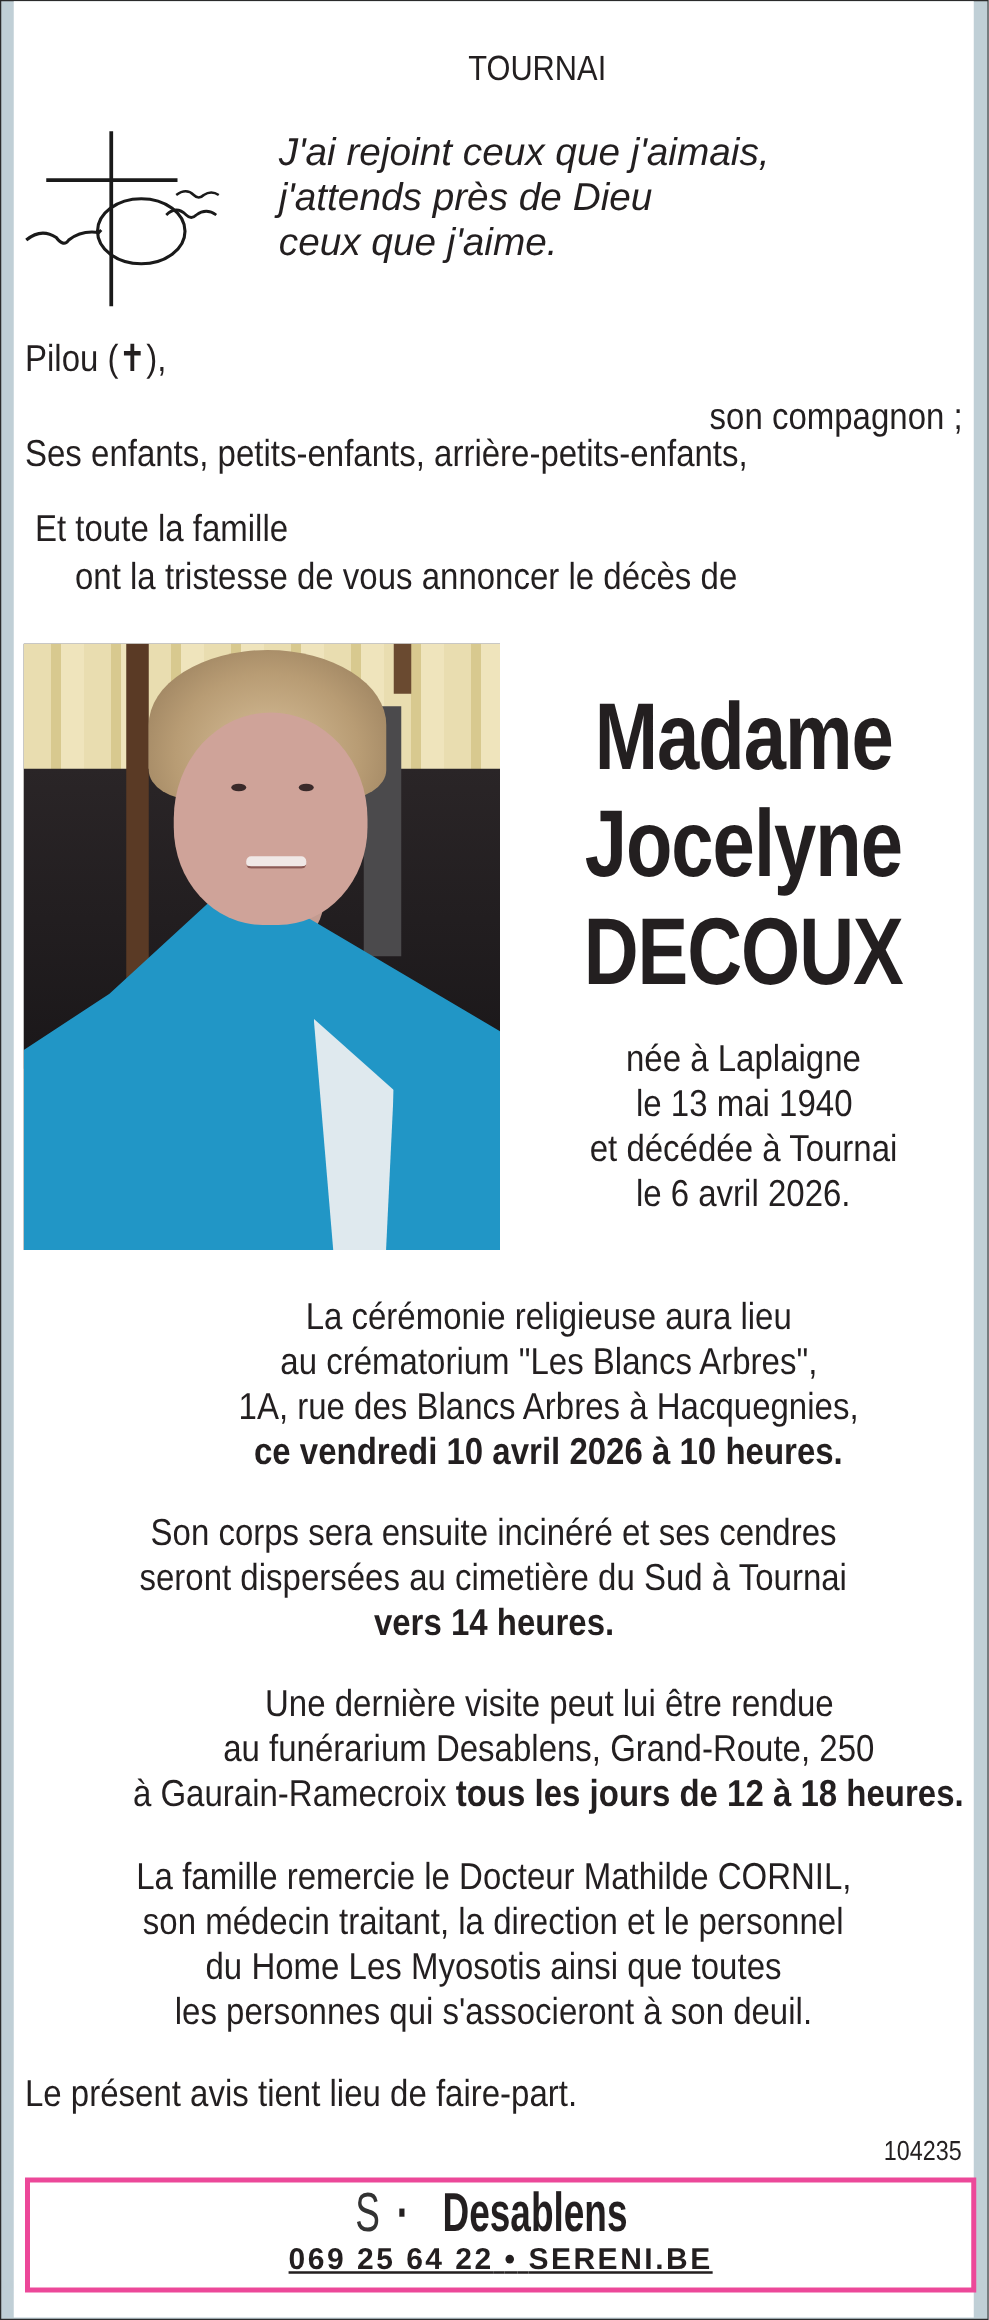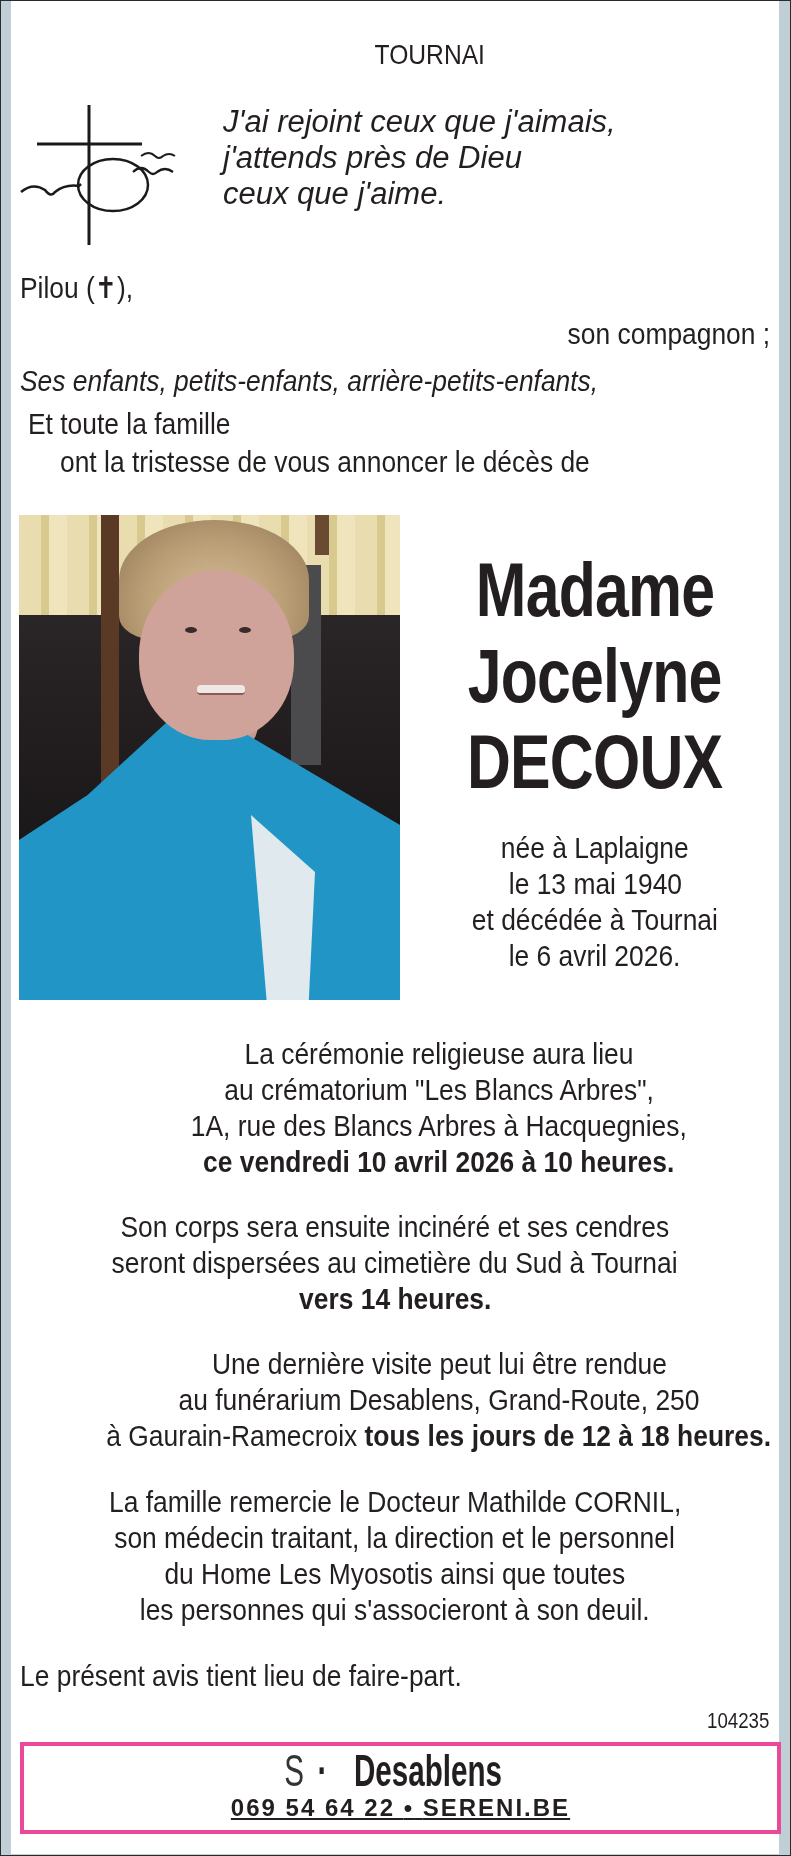--- a/index.html
+++ b/index.html
@@ -80,21 +80,21 @@
   <div>j'attends près de Dieu</div>
   <div>ceux que j'aime.</div>
 </div>
 
 <div class="abs txt" style="left:20px; top:270px;">
   <span class="cond-left">Pilou (✝),</span>
 </div>
 <div class="abs txt" style="right:21px; top:316px; text-align:center;">
   <span class="cond-right">son compagnon ;</span>
 </div>
-<div class="abs txt" style="left:20px; top:363px;font-style:italic;">
+<div class="abs txt" style="left:20px; top:346px;">
   <span class="cond-left">Ses enfants, petits-enfants, arrière-petits-enfants,</span>
 </div>
 <div class="abs txt" style="left:28px; top:406px;">
   <span class="cond-left">Et toute la famille</span>
 </div>
 <div class="abs txt" style="left:60px; top:444px;">
   <span class="cond-left">ont la tristesse de vous annoncer le décès de</span>
 </div>
 
 <div class="photo">
@@ -158,17 +158,17 @@
 
 <div class="ref">
   <span>104235</span>
 </div>
 
 <div class="footer-box">
   <div class="brand">
     <span><span class="s-mark">S</span> <span>·</span> <span>Desablens</span></span>
   </div>
   <div class="contact">
-    <span>069 54 64 22</span>
+    <span>069 25 64 22</span>
     <span>•</span>
     <span>SERENI.BE</span>
   </div>
 </div>
 
 </body></html>

